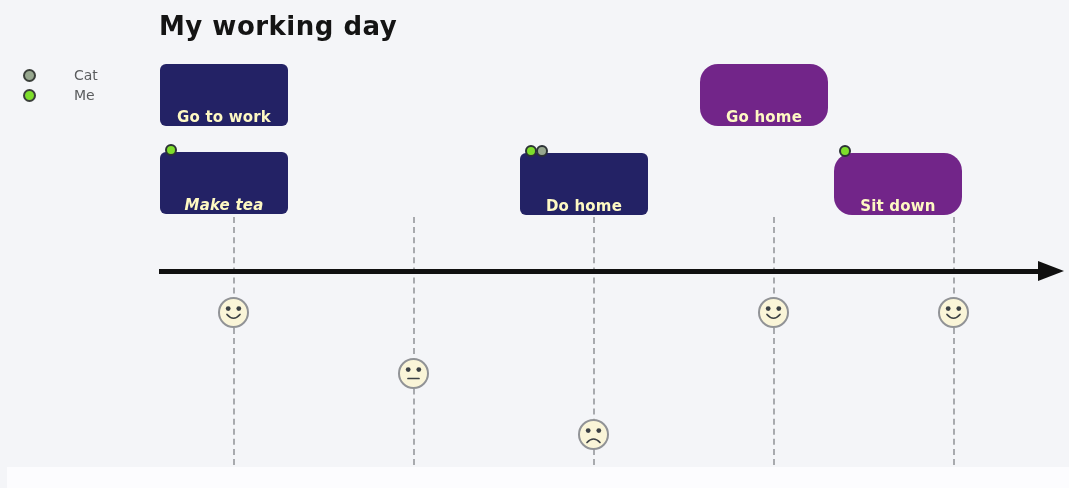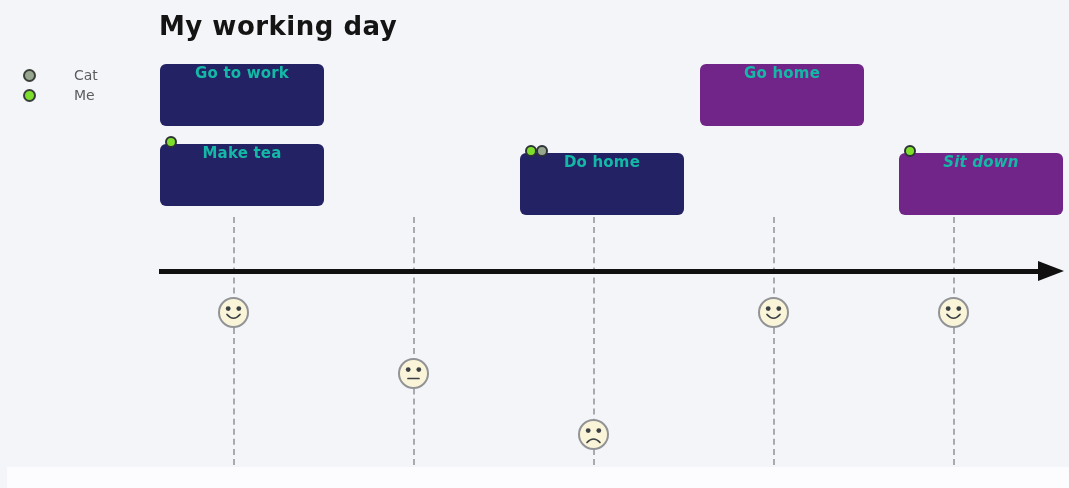--- a/index.html
+++ b/index.html
@@ -23,27 +23,27 @@
   .legend-swatch {
     width:13px; height:13px; border-radius:50%;
     border:2px solid #3a3f3a; margin-right:10px; flex:0 0 auto;
   }
   .legend-swatch.cat { background:#97a78f; }
   .legend-swatch.me  { background:#7ede2c; }
   .legend-label { font-size:14px; color:#5a5c5e; }
 
   
   .event-box {
-    position:absolute; width:164px; height:62px; border-radius:6px;
-    display:flex; align-items:flex-start; justify-content:center;
-    color:#14b8a6; font-weight:bold; font-size:15px; letter-spacing:0.2px;
+    position:absolute; width:128px; height:62px; border-radius:6px;
+    display:flex; align-items:flex-end; justify-content:center;
+    color:#fef9c3; font-weight:bold; font-size:15px; letter-spacing:0.2px;
     z-index:3;
   }
   .event-box.navy   { background:#232265; }
-  .event-box.purple { background:#722589; }
+  .event-box.purple { background:#722589;border-radius:18px; }
 
   .marker {
     position:absolute; top:-8px; width:12px; height:12px; border-radius:50%;
     border:2px solid #2c3236;
   }
   .marker.me  { left:5px;  background:#7ede2c; z-index:4; }
   .marker.cat { left:16px; background:#97a78f; z-index:5; }
 
   
   .dash {
@@ -103,34 +103,34 @@
   <div class="axis-head"></div>
 
   <div class="event-box navy" style="left:153px; top:64px;">
     <span>Go to work</span>
   </div>
 
   <div class="event-box purple" style="left:693px; top:64px;">
     <span>Go home</span>
   </div>
 
-  <div class="event-box navy" style="left:153px; top:144px;">
+  <div class="event-box navy" style="left:153px; top:152px;font-style:italic;">
     <span class="marker me"></span>
     <span>Make tea</span>
   </div>
 
 
   <div class="event-box navy" style="left:513px; top:153px;">
     <span class="marker me"></span>
     <span class="marker cat"></span>
     <span>Do home</span>
   </div>
 
 
-  <div class="event-box purple" style="left:892px; top:153px;font-style:italic;">
+  <div class="event-box purple" style="left:827px; top:153px;">
     <span class="marker me"></span>
     <span>Sit down</span>
   </div>
 
   <div class="face" style="left:210px; top:296px;">
     <svg width="33" height="33" viewBox="0 0 33 33">
       <circle cx="16.5" cy="16.5" r="14.5" fill="#faf5d8" stroke="#919396" stroke-width="2"></circle>
       <circle cx="11.2" cy="12.6" r="2.4" fill="#3b4044"></circle>
       <circle cx="21.8" cy="12.6" r="2.4" fill="#3b4044"></circle>
       <path d="M10 18.5 Q16.5 26 23 18.5" fill="none" stroke="#3b4044" stroke-width="1.7" stroke-linecap="round"></path>

